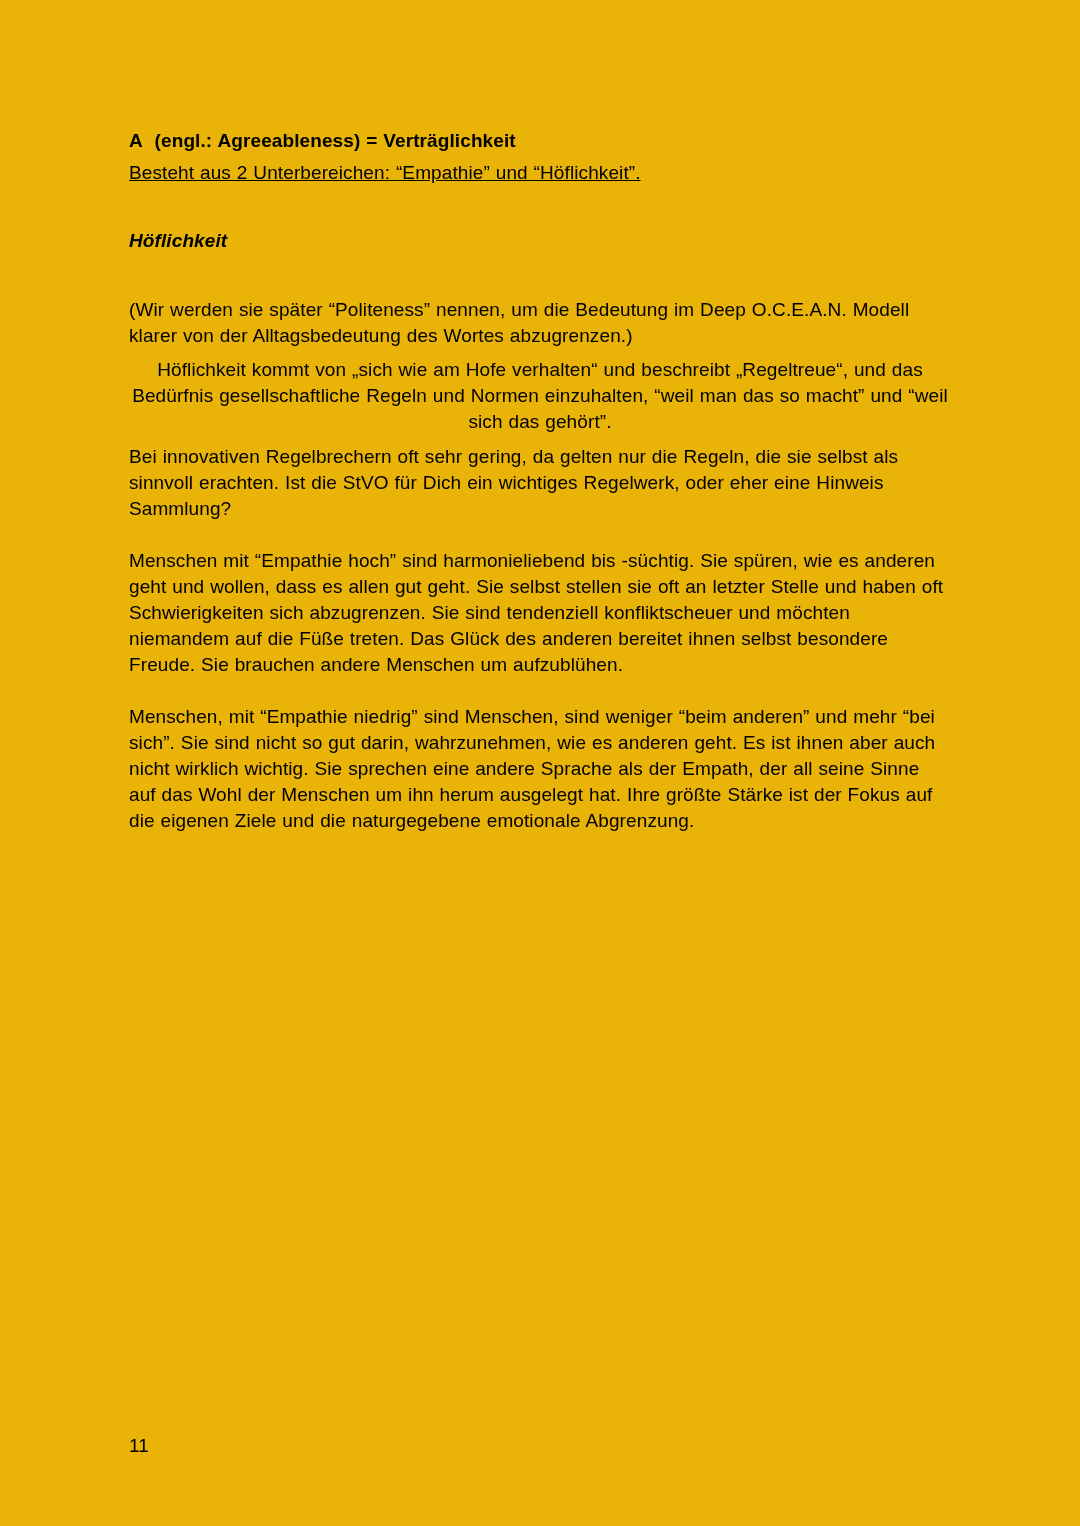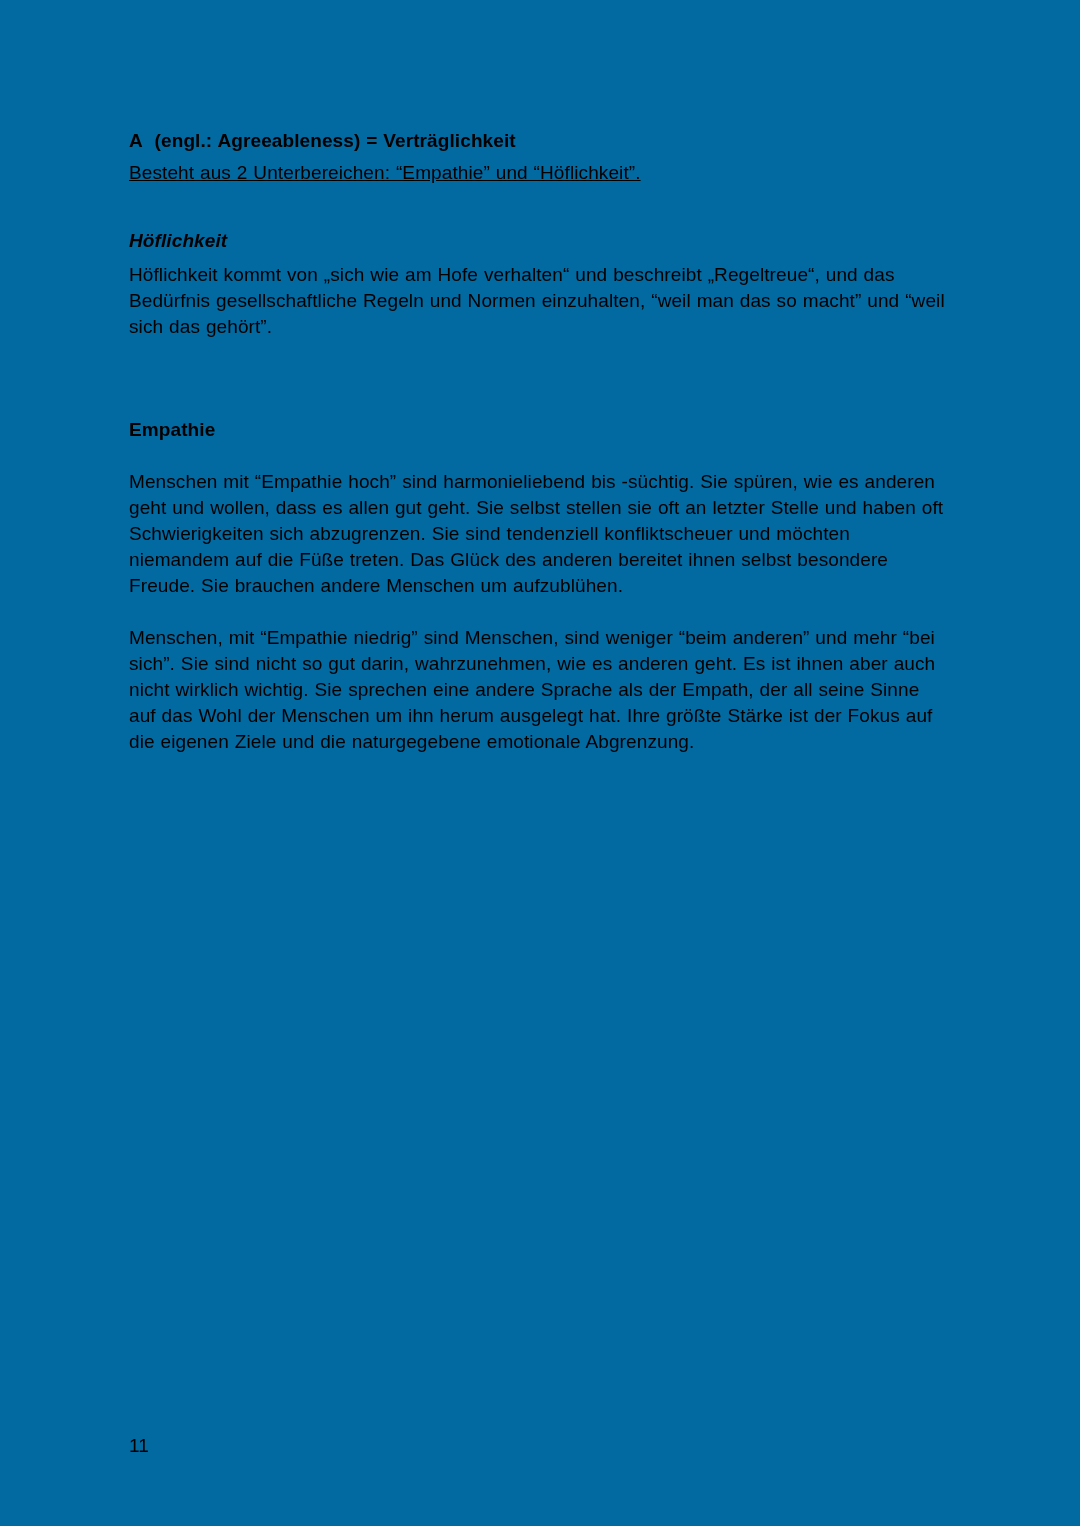--- a/index.html
+++ b/index.html
@@ -5,41 +5,41 @@
 <style>
   html, body {
     margin: 0;
     padding: 0;
     background: #ffffff;
   }
   .page {
     position: relative;
     width: 1080px;
     height: 1526px;
-    background: #0369a1;
+    background: #eab308;
     overflow: hidden;
     font-family: "Liberation Sans", "DejaVu Sans", sans-serif;
     color: #000000;
   }
   .content {
     position: absolute;
     left: 129px;
     top: 128px;
     width: 822px;
   }
   .content p {
     margin: 0;
     font-size: 19px;
     line-height: 26px;
     letter-spacing: 0.1px;
     word-spacing: 0.5px;
   }
   .bold { font-weight: bold; }
   .mt-6  { margin-top: 6px  !important; text-decoration: underline; }
-  .mt-8  { margin-top: 8px  !important; }
+  .mt-8  { margin-top: 8px  !important; text-align: center; }
   .mt-9  { margin-top: 9px  !important; }
   .mt-26 { margin-top: 26px !important; }
   .mt-42 { margin-top: 42px !important; font-style: italic; }
   .mt-43 { margin-top: 43px !important; }
   .mt-77 { margin-top: 77px !important; }
   .page-number {
     position: absolute;
     top: 1433px;
     left: 129px;
     width: 822px;
@@ -53,25 +53,26 @@
 
 <div class="page">
   <div class="content">
 
     <p class="bold">A&nbsp; (engl.: Agreeableness) = Verträglichkeit</p>
 
     <p class="mt-6">Besteht aus 2 Unterbereichen: “Empathie” und “Höflichkeit”.</p>
 
     <p class="bold mt-42">Höflichkeit</p>
 
+    <p class="mt-43">(Wir werden sie später “Politeness” nennen, um die Bedeutung im Deep O.C.E.A.N. Modell klarer von der Alltagsbedeutung des Wortes abzugrenzen.)</p>
 
     <p class="mt-8">Höflichkeit kommt von „sich wie am Hofe verhalten“ und beschreibt „Regeltreue“, und das Bedürfnis gesellschaftliche Regeln und Normen einzuhalten, “weil man das so macht” und “weil sich das gehört”.</p>
 
+    <p class="mt-9">Bei innovativen Regelbrechern oft sehr gering, da gelten nur die Regeln, die sie selbst als sinnvoll erachten. Ist die StVO für Dich ein wichtiges Regelwerk, oder eher eine Hinweis Sammlung?</p>
 
-    <p class="bold mt-77">Empathie</p>
 
     <p class="mt-26">Menschen mit “Empathie hoch” sind harmonieliebend bis -süchtig. Sie spüren, wie es anderen geht und wollen, dass es allen gut geht. Sie selbst stellen sie oft an letzter Stelle und haben oft Schwierigkeiten sich abzugrenzen. Sie sind tendenziell konfliktscheuer und möchten niemandem auf die Füße treten. Das Glück des anderen bereitet ihnen selbst besondere Freude. Sie brauchen andere Menschen um aufzublühen.</p>
 
     <p class="mt-26">Menschen, mit “Empathie niedrig” sind Menschen, sind weniger “beim anderen” und mehr “bei sich”. Sie sind nicht so gut darin, wahrzunehmen, wie es anderen geht. Es ist ihnen aber auch nicht wirklich wichtig. Sie sprechen eine andere Sprache als der Empath, der all seine Sinne auf das Wohl der Menschen um ihn herum ausgelegt hat. Ihre größte Stärke ist der Fokus auf die eigenen Ziele und die naturgegebene emotionale Abgrenzung.</p>
 
   </div>
 
   <div class="page-number">11</div>
 </div>
 

